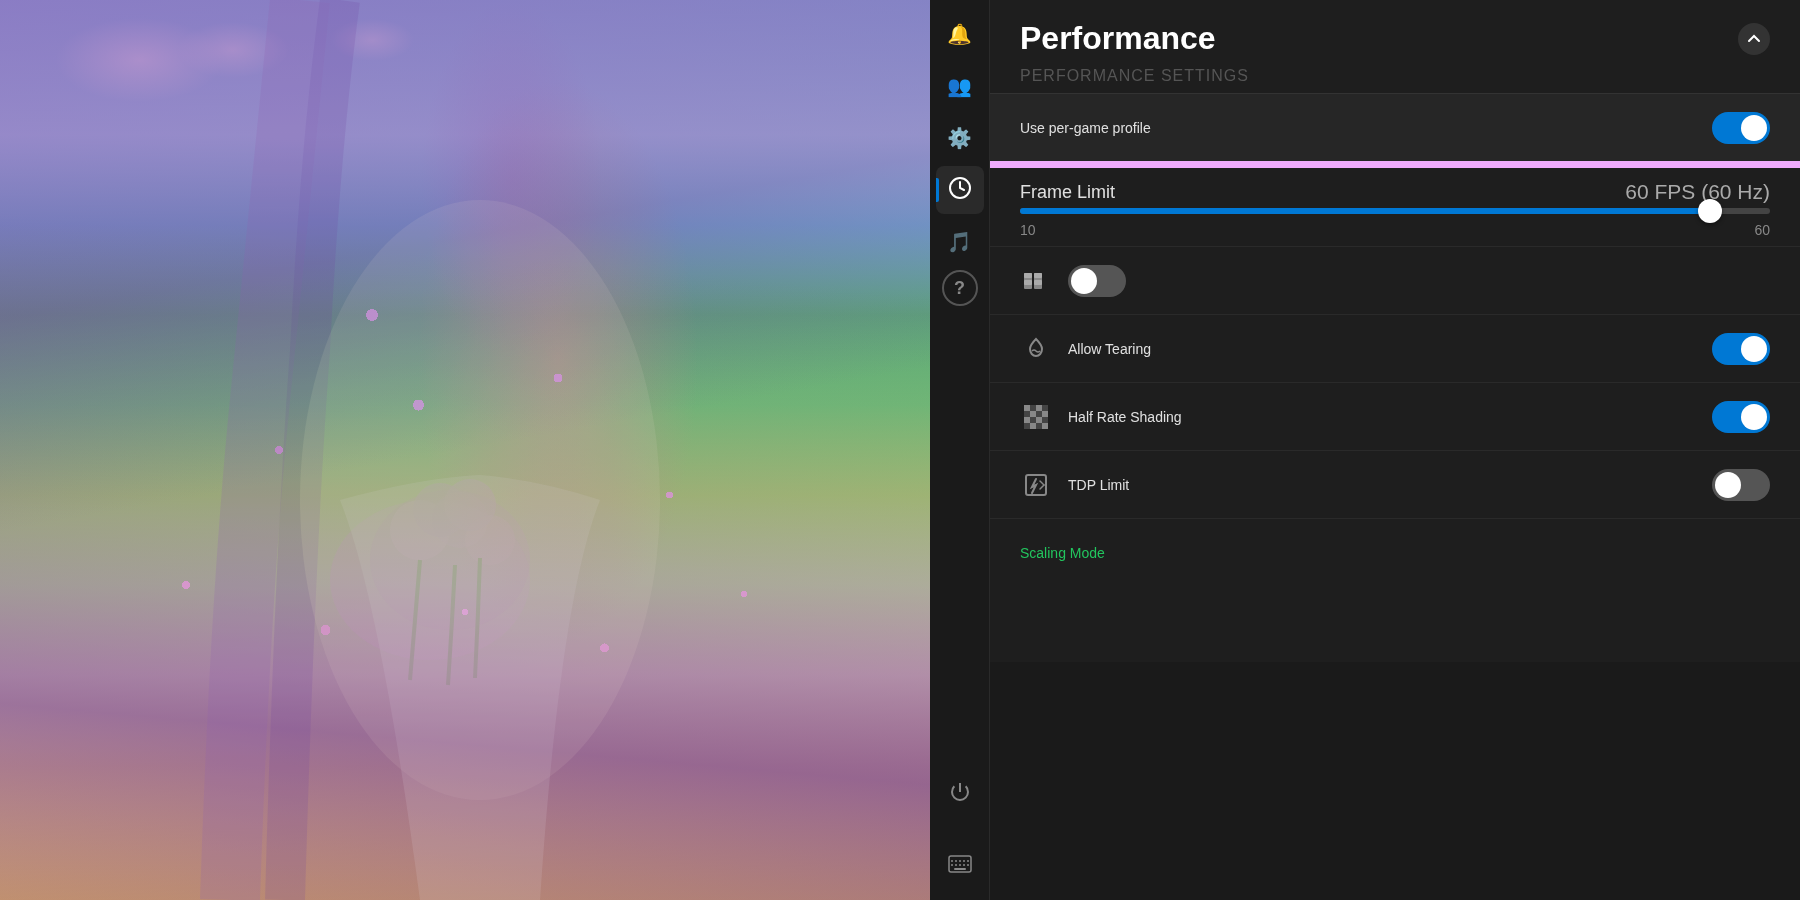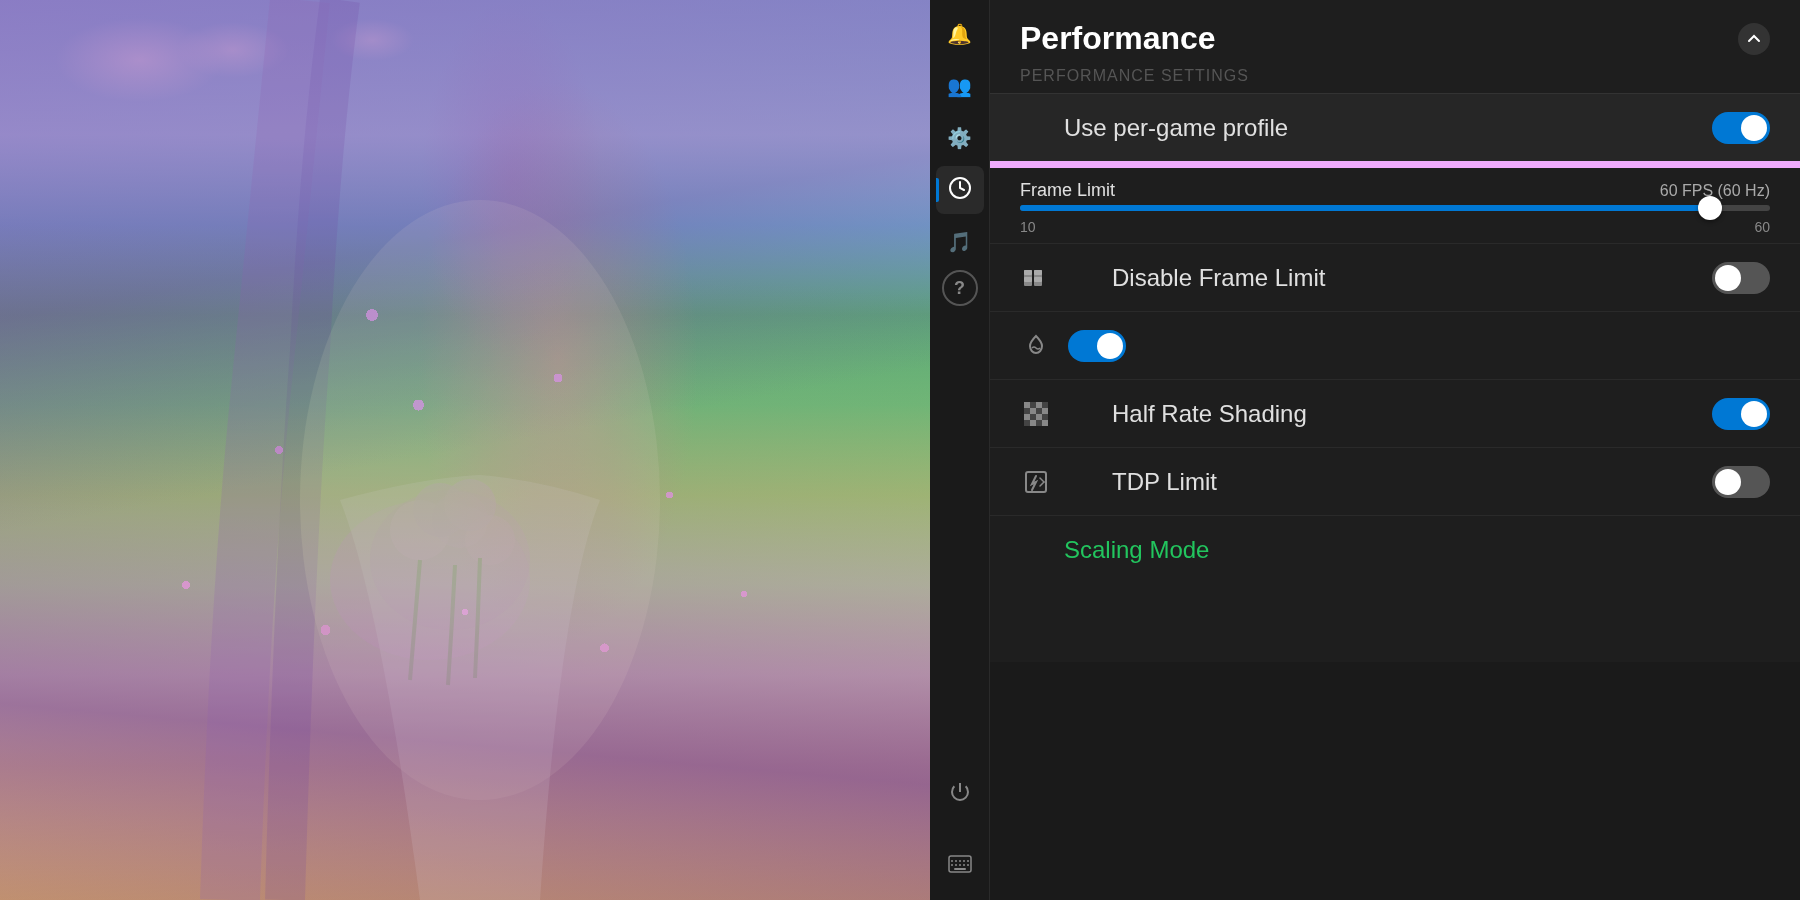--- a/index.html
+++ b/index.html
@@ -201,23 +201,22 @@
     }
 
     .setting-row.per-game-profile {
       background: #262626;
       border-top: 1px solid #333;
     }
 
     .setting-label {
       flex: 1;
       color: #e0e0e0;
-      font-size: 24px;
+      font-size: 14px;
       font-weight: 400;
-      margin-left: 44px;
     }
 
     .setting-icon {
       width: 32px;
       height: 32px;
       display: flex;
       align-items: center;
       justify-content: center;
       color: #888;
       font-size: 22px;
@@ -312,21 +311,21 @@
     }
 
     .frame-limit-label {
       flex: 1;
       color: #e0e0e0;
       font-size: 18px;
     }
 
     .frame-limit-value {
       color: #aaa;
-      font-size: 16px;
+      font-size: 21px;
     }
   </style>
 </head>
 <body>
 
 <div class="game-screenshot">
   <div class="sky-clouds"></div>
   <div class="hair-overlay"></div>
   <div class="flowers-overlay"></div>
 
@@ -450,33 +449,33 @@
       <div class="setting-icon">
         <svg width="28" height="28" viewBox="0 0 28 28" fill="none">
           <rect x="2" y="6" width="8" height="16" fill="#888" rx="1"></rect>
           <rect x="12" y="6" width="8" height="16" fill="#888" rx="1"></rect>
           <rect x="2" y="6" width="8" height="5" fill="#aaa" rx="1"></rect>
           <rect x="12" y="6" width="8" height="5" fill="#aaa" rx="1"></rect>
           <rect x="2" y="13" width="8" height="5" fill="#aaa" rx="1"></rect>
           <rect x="12" y="13" width="8" height="5" fill="#aaa" rx="1"></rect>
         </svg>
       </div>
-      <span class="setting-label">Disable Frame Limit</span>
       <div class="toggle off">
         <div class="toggle-knob"></div>
       </div>
     </div>
 
     <div class="setting-row">
       <div class="setting-icon">
         <svg width="28" height="28" viewBox="0 0 28 28" fill="none">
           <path d="M14 4 C14 4 8 10 8 14 C8 18 10.7 21 14 21 C17.3 21 20 18 20 14 C20 10 14 4 14 4 Z" stroke="#888" stroke-width="2" fill="none"></path>
           <path d="M10 16 Q12 14 14 16 Q16 18 18 16" stroke="#888" stroke-width="1.5" fill="none"></path>
         </svg>
       </div>
+      <span class="setting-label">Allow Tearing</span>
       <div class="toggle on">
         <div class="toggle-knob"></div>
       </div>
     </div>
 
     <div class="setting-row">
       <div class="setting-icon">
         <svg width="28" height="28" viewBox="0 0 28 28">
           <rect x="2" y="2" width="6" height="6" fill="#888"></rect>
           <rect x="8" y="2" width="6" height="6" fill="#444"></rect>

